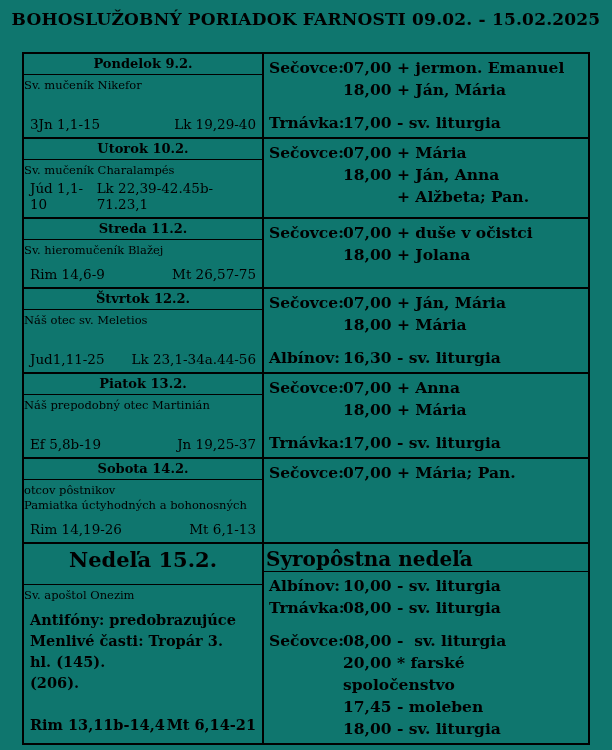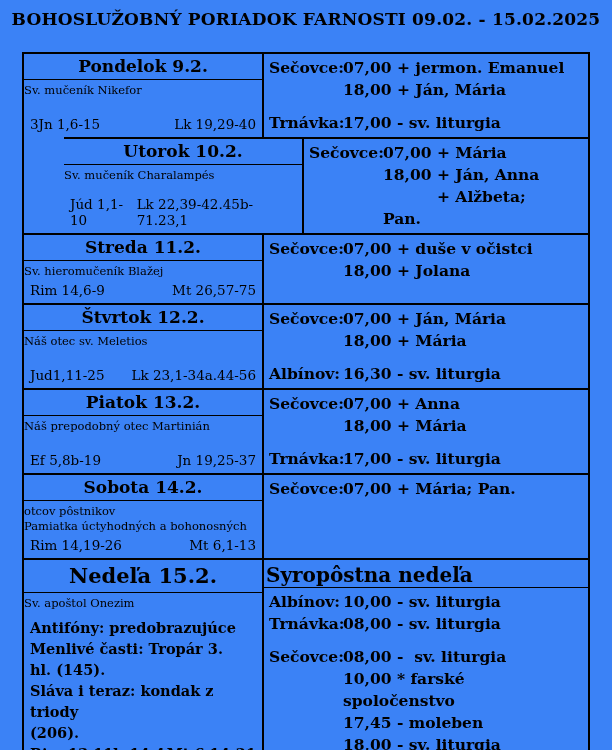--- a/index.html
+++ b/index.html
@@ -1,47 +1,47 @@
 <!DOCTYPE html>
 <html><head>
 <meta charset="utf-8">
 <style>
   * { margin:0; padding:0; box-sizing:border-box; }
   body { background:#e8e8e8; font-family:"DejaVu Serif","Liberation Serif",serif; }
   .page {
-    width:612px; height:750px; background:#3b82f6; color:#000;
+    width:612px; height:750px; background:#0f766e; color:#000;
     position:relative; overflow:hidden;
   }
   .page-title {
     text-align:center; font-weight:bold; font-size:17px;
     padding-top:9px; letter-spacing:0.2px;
   }
   .schedule-table {
     position:absolute; left:22px; top:52px; width:568px;
     border:2px solid #000;
   }
   .day-row { display:flex; border-top:2px solid #000; }
   .day-row:first-child { border-top:none; }
   .day-row:nth-child(1){ min-height:81px; }
-  .day-row:nth-child(2){ min-height:73px;margin-left:40px; }
+  .day-row:nth-child(2){ min-height:73px; }
   .day-row:nth-child(3){ min-height:70px; }
   .day-row:nth-child(4){ min-height:76px; }
   .day-row:nth-child(5){ min-height:80px; }
   .day-row:nth-child(6){ min-height:85px; }
   .day-row:nth-child(7){ min-height:190px; }
   .cell-left {
     width:240px; border-right:2px solid #000;
     display:flex; flex-direction:column;
   }
   .cell-right { flex:1; display:flex; flex-direction:column; }
   .day-name {
-    text-align:center; font-weight:bold; font-size:17px;
+    text-align:center; font-weight:bold; font-size:13px;
     padding:2px 2px 3px 2px; border-bottom:1px solid #000;
   }
-  .day-row:nth-child(7) .day-name { font-size:21px; padding:3px 2px 4px 2px; }
+  .day-row:nth-child(7) .day-name { font-size:21px; padding:3px 2px 12px 2px; }
   .feast { text-align:left; font-size:11.5px; padding-top:3px; line-height:15px; }
   .paragraph {
     font-weight:bold; font-size:14.5px; line-height:21px;
     padding:6px 19px 0 6px; text-align:left;
   }
   .readings {
     margin-top:auto; display:flex; justify-content:space-between;
     font-size:13.5px; padding:2px 6px 5px 6px;
   }
   .day-row:nth-child(7) .readings { font-weight:bold; font-size:14.5px; padding-bottom:10px; }
@@ -62,21 +62,21 @@
   <div class="page-title">BOHOSLUŽOBNÝ PORIADOK FARNOSTI 09.02. - 15.02.2025</div>
   <div class="schedule-table">
   <div class="day-row">
     <div class="cell-left">
       <div class="day-name">Pondelok 9.2.</div>
       <div class="feast">
             <div>Sv. mučeník Nikefor</div>
           </div>
 
       <div class="readings">
-        <span>3Jn 1,6-15</span>
+        <span>3Jn 1,1-15</span>
         <span>Lk 19,29-40</span>
       </div>
     </div>
     <div class="cell-right">
 
       <div class="services">
             <div class="svc-line">
               <span class="svc-place">Sečovce:</span>
               <span class="svc-text">07,00 + jermon. Emanuel</span>
             </div>
@@ -250,21 +250,20 @@
 
   <div class="day-row">
     <div class="cell-left">
       <div class="day-name">Nedeľa 15.2.</div>
       <div class="feast">
             <div>Sv. apoštol Onezim</div>
           </div>
       <div class="paragraph">
             <div>Antifóny: predobrazujúce</div>
             <div>Menlivé časti: Tropár 3. hl. (145).</div>
-            <div>Sláva i teraz: kondak z triody</div>
             <div>(206).</div>
           </div>
       <div class="readings">
         <span>Rim 13,11b-14,4</span>
         <span>Mt 6,14-21</span>
       </div>
     </div>
     <div class="cell-right">
       <div class="right-header">Syropôstna nedeľa</div>
       <div class="services">
@@ -279,21 +278,21 @@
             <div class="svc-line spacer">
               <span class="svc-place"></span>
               <span class="svc-text"></span>
             </div>
             <div class="svc-line">
               <span class="svc-place">Sečovce:</span>
               <span class="svc-text">08,00 -  sv. liturgia</span>
             </div>
             <div class="svc-line">
               <span class="svc-place"></span>
-              <span class="svc-text">10,00 * farské spoločenstvo</span>
+              <span class="svc-text">20,00 * farské spoločenstvo</span>
             </div>
             <div class="svc-line">
               <span class="svc-place"></span>
               <span class="svc-text">17,45 - moleben</span>
             </div>
             <div class="svc-line">
               <span class="svc-place"></span>
               <span class="svc-text">18,00 - sv. liturgia</span>
             </div>
           </div>

